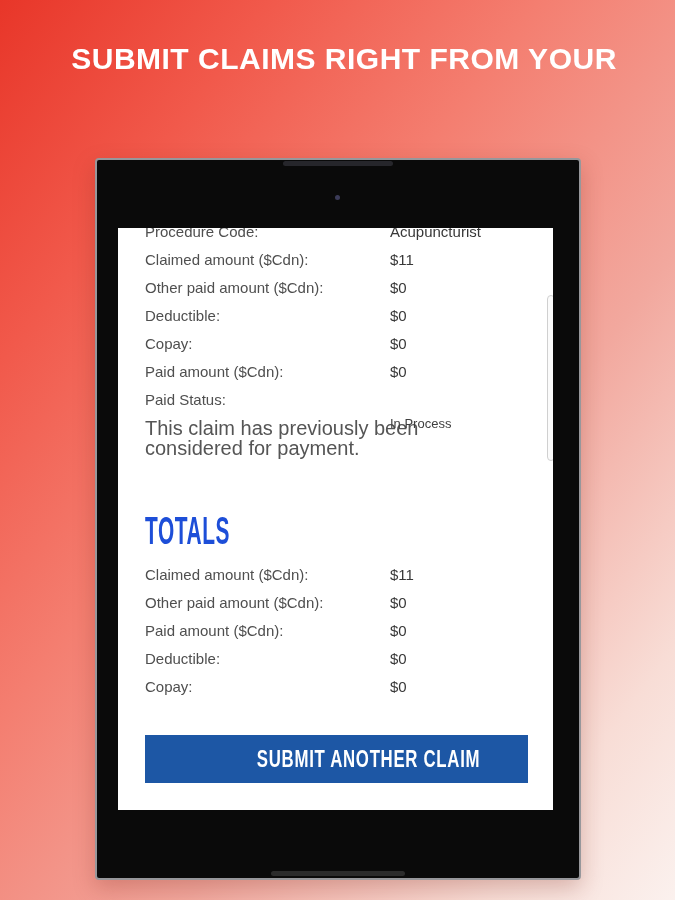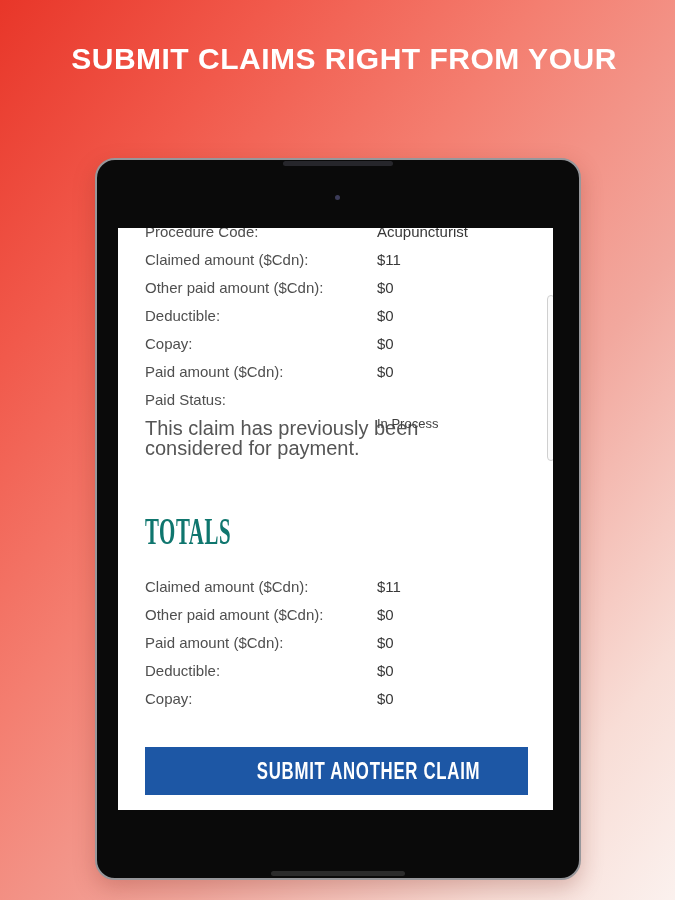--- a/index.html
+++ b/index.html
@@ -27,21 +27,21 @@
     letter-spacing: 0.5px;
   }
 
   
   .tablet {
     position: absolute;
     left: 95px; top: 158px;
     width: 486px; height: 722px;
     background: #0a0a0a;
     border: 2px solid #97979b;
-    border-radius: 20px;
+    border-radius: 4px;
     box-shadow: 0 8px 22px rgba(120, 30, 20, 0.25);
   }
   .top-slot {
     position: absolute;
     top: 1px; left: 50%;
     width: 110px; height: 5px;
     margin-left: -55px;
     background: #26262b;
     border-radius: 3px;
   }
@@ -76,40 +76,39 @@
     position: relative;
     height: 28px;
     display: flex;
     align-items: center;
     padding-left: 27px;
     font-size: 15px;
     color: #4f4f4f;
   }
   .row .val {
     position: absolute;
-    left: 259px;
+    left: 272px;
     color: #383838;
     font-weight: 500;
   }
   .row .val.small { font-size: 13px; font-weight: 400; color: #3f3f3f; margin-top: 48px; }
 
   .note {
     margin: 6px 0 0 27px;
     width: 334px;
     font-size: 20px;
     line-height: 19.5px;
     color: #555555;
   }
 
   .totals-title {
-    margin: 56px 0 24px 27px;
+    margin: 56px 0 12px 27px;
     height: 34px;
     line-height: 34px;
-    color: #0f766e;
-    font-family: Liberation Serif, serif;
+    color: #1d4ed8;
   }
   .totals-title span {
     display: inline-block;
     font-size: 38px;
     font-weight: bold;
     letter-spacing: 1px;
     transform: scaleX(0.55);
     transform-origin: left center;
     white-space: nowrap;
   }

